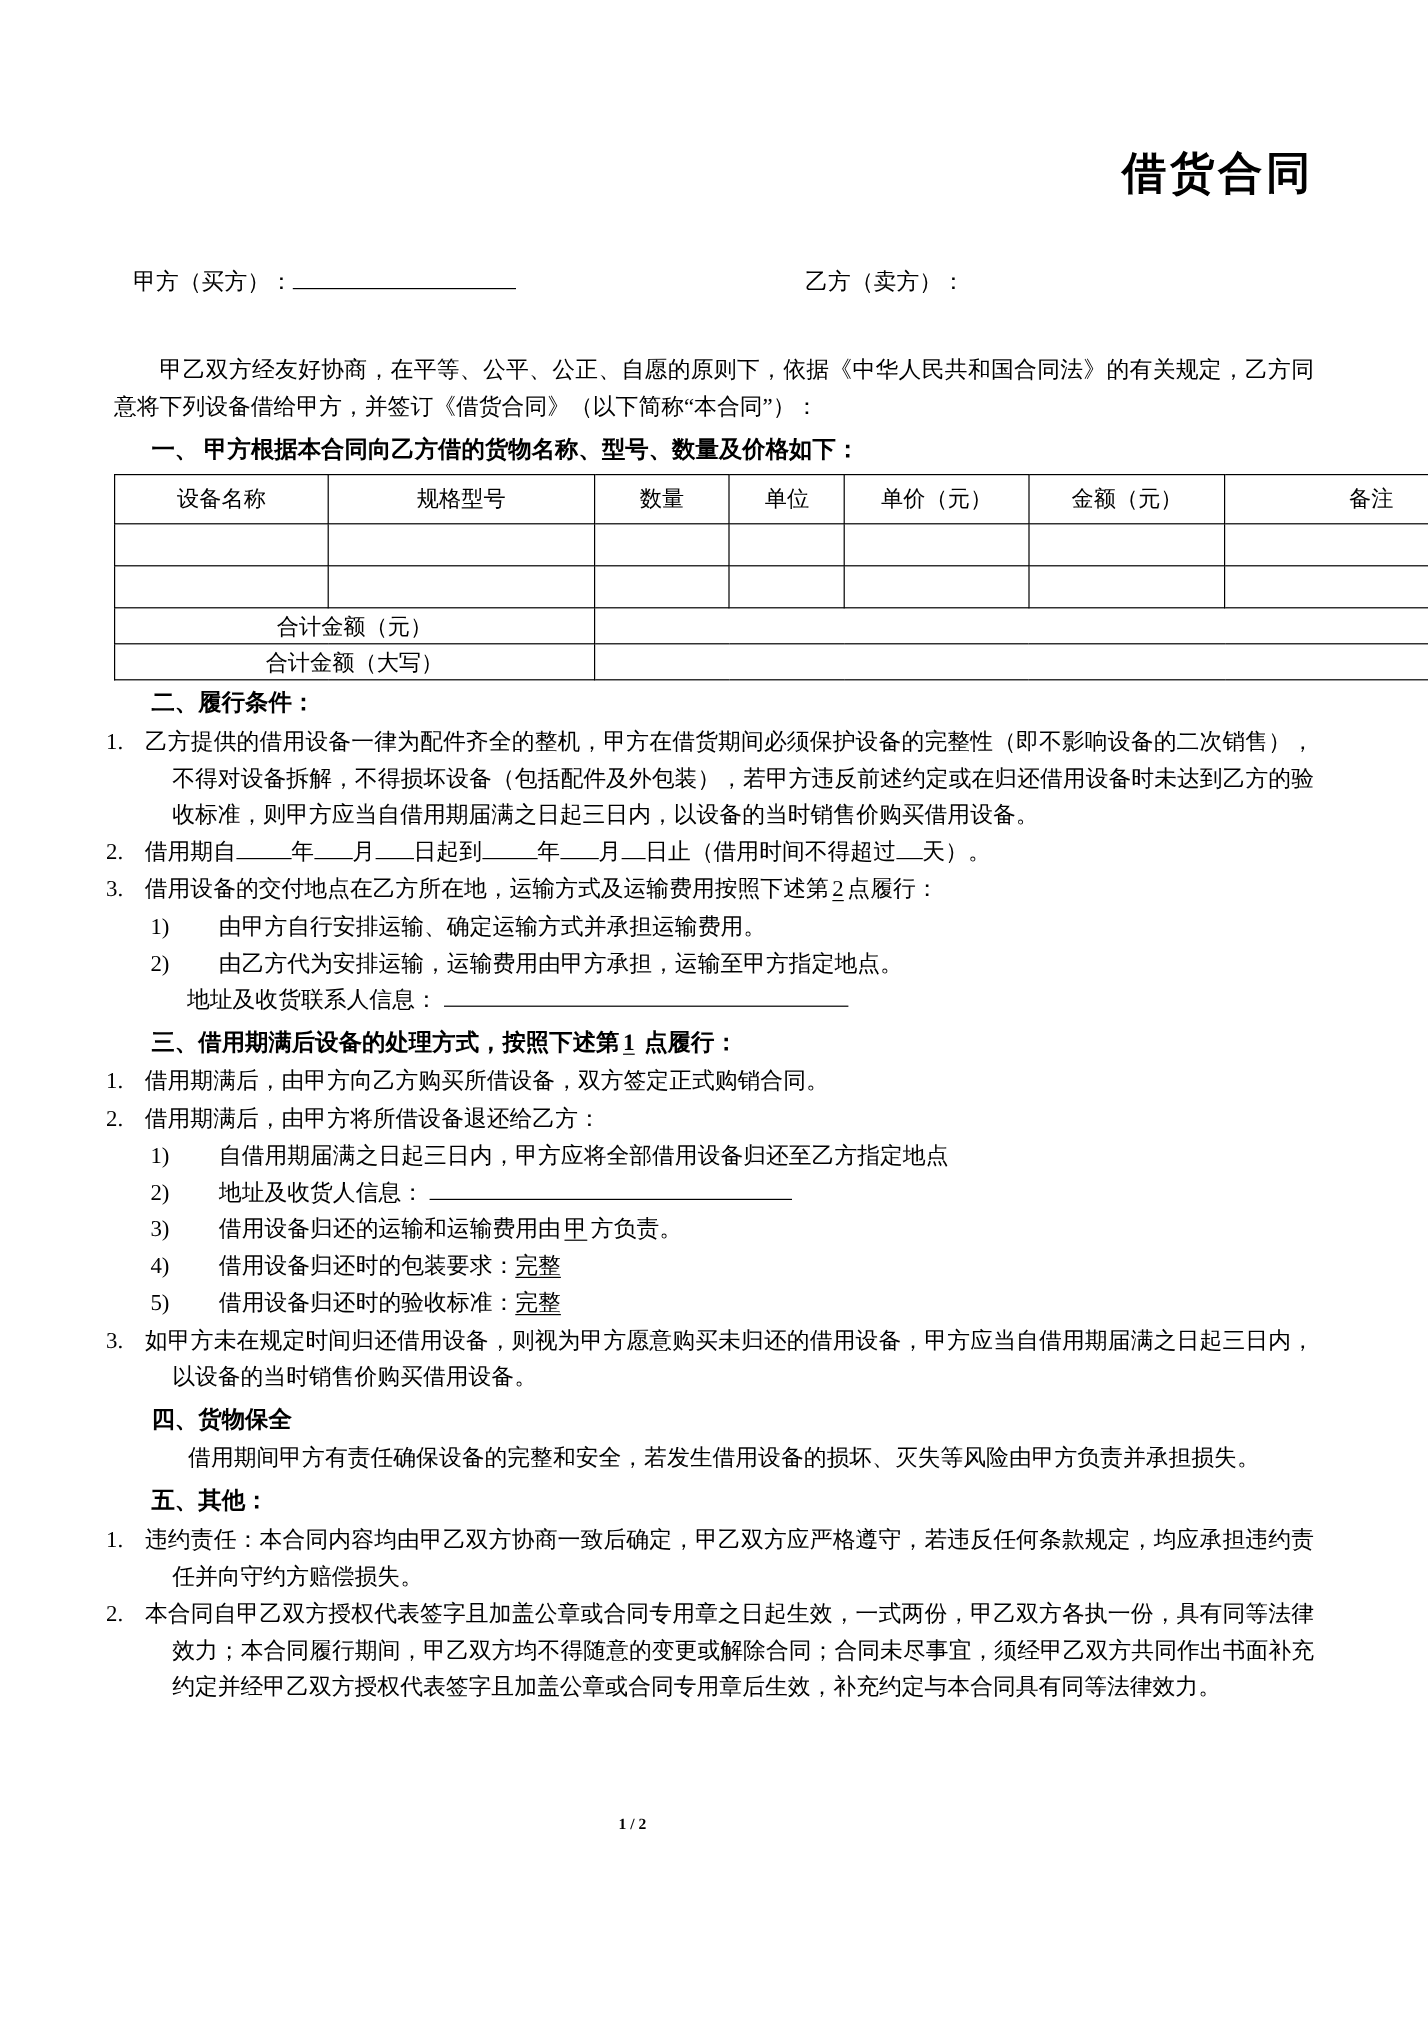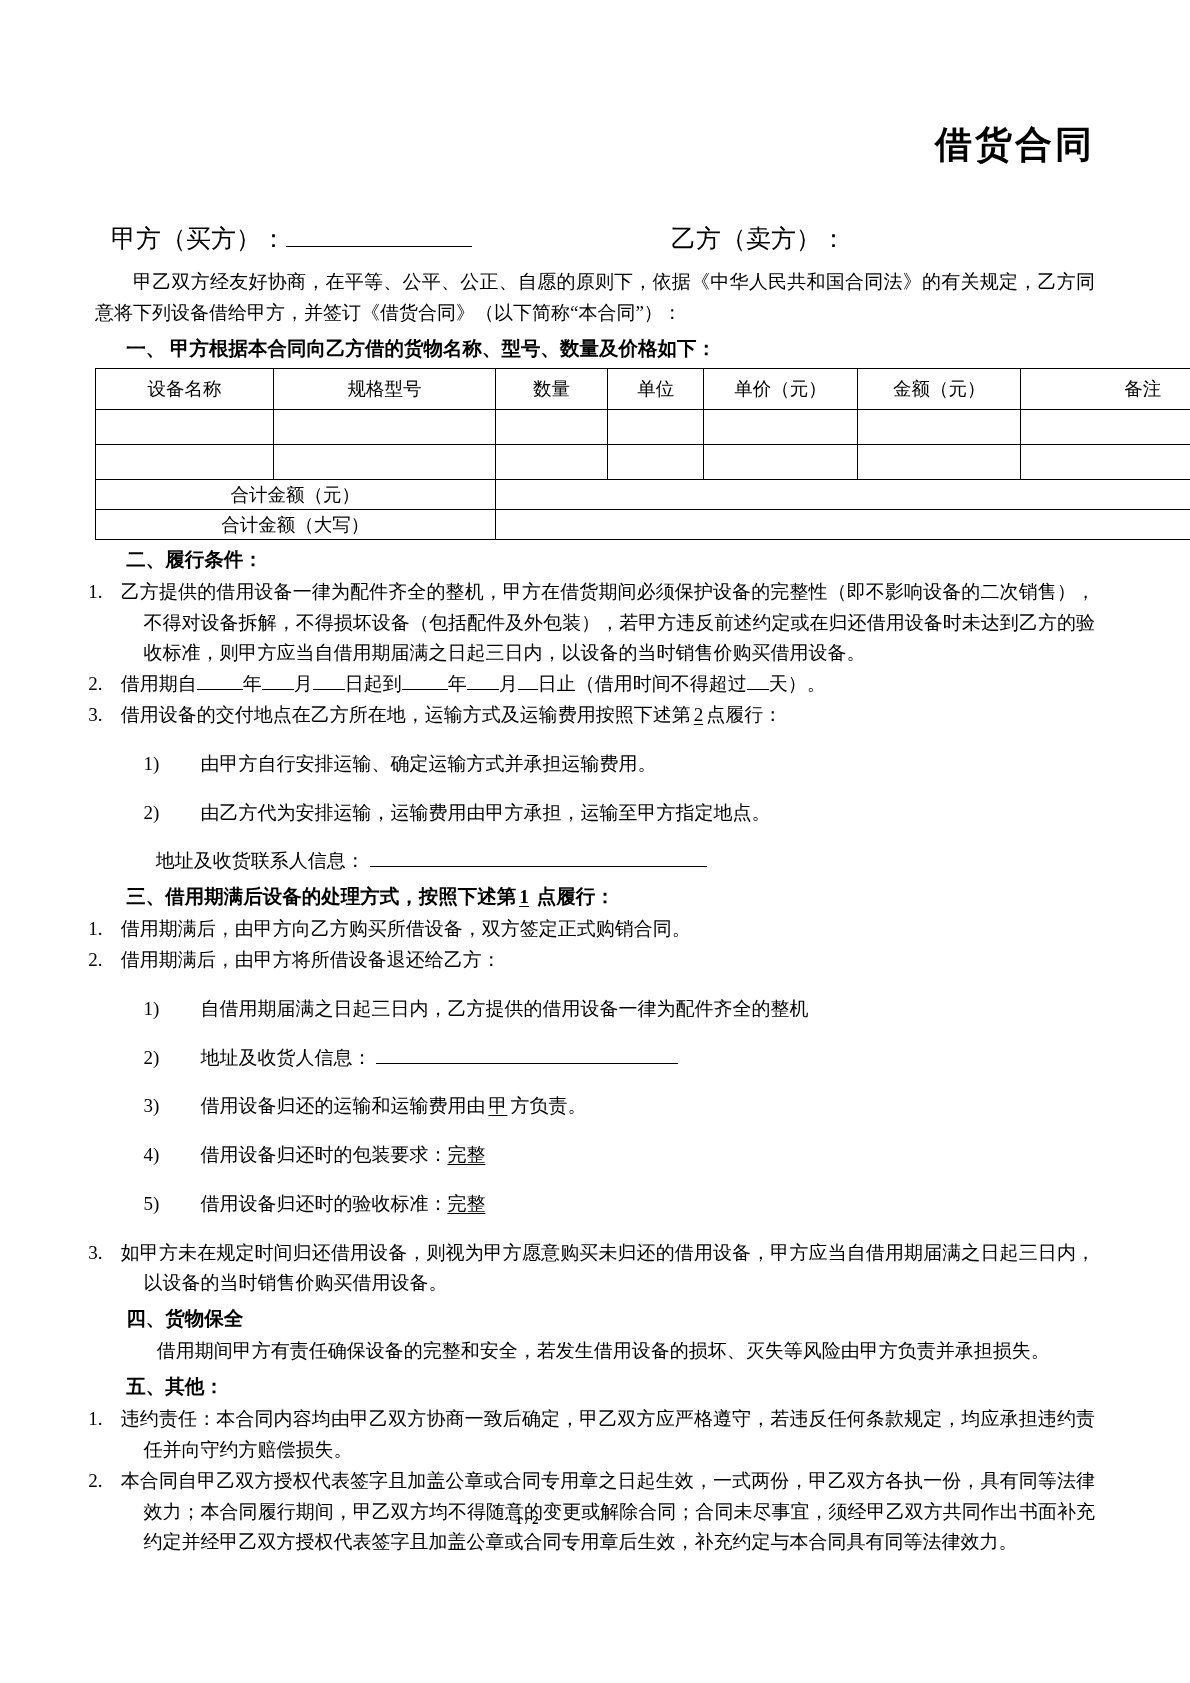--- a/index.html
+++ b/index.html
@@ -26,22 +26,22 @@
   .doc-title {
     text-align: right;
     font-size: 37px;
     font-weight: 700;
     letter-spacing: 3px;
     margin: 20px 0 52px 0;
     font-family: "Liberation Serif", "DejaVu Serif", serif;
   }
   .party-row {
     display: flex;
-    font-size: 25px;
-    margin: 0 0 12px 0;
+    font-size: 19px;
+    margin: 0 0 46px 0;
     padding-left: 16px;
   }
   .party-a { width: 560px; white-space: nowrap; }
   .party-b { white-space: nowrap; }
   .blank-line {
     display: inline-block;
     border-bottom: 1.3px solid #000;
     vertical-align: baseline;
   }
   .bl-180 { width: 186px; }
@@ -76,21 +76,21 @@
   }
   .num-item .lbl { display: inline-block; }
 
   .hang {
     padding-left: 2.55em;
     text-indent: -1.45em;
   }
   .sub-item {
     font-size: 19px;
     line-height: 1.62;
-    margin: 18px;
+    margin: 0;
     padding-left: 4.6em;
     text-indent: -1.5em;
   }
   .sub-item .lbl {
     display: inline-block;
     width: 1.5em;
   }
   .addr-line {
     font-size: 19px;
     line-height: 1.62;
@@ -226,21 +226,21 @@
   </div>
 
   <p class="num-item hang">
     <span class="lbl">1.</span>&nbsp;<span>借用期满后，由甲方向乙方购买所借设备，双方签定正式购销合同。</span>
   </p>
   <p class="num-item hang">
     <span class="lbl">2.</span>&nbsp;<span>借用期满后，由甲方将所借设备退还给乙方：</span>
   </p>
 
   <p class="sub-item">
-    <span class="lbl">1)</span><span>自借用期届满之日起三日内，乙方提供的借用设备一律为配件齐全的整机</span>
+    <span class="lbl">1)</span><span>自借用期届满之日起三日内，甲方应将全部借用设备归还至乙方指定地点</span>
   </p>
   <p class="sub-item">
     <span class="lbl">2)</span><span>地址及收货人信息：</span>&nbsp;<span class="blank-line bl-300"></span>
   </p>
   <p class="sub-item">
     <span class="lbl">3)</span><span>借用设备归还的运输和运输费用由</span><span class="u-pad">甲</span><span>方负责。</span>
   </p>
   <p class="sub-item">
     <span class="lbl">4)</span><span>借用设备归还时的包装要求：</span><span class="u">完整</span>
   </p>

